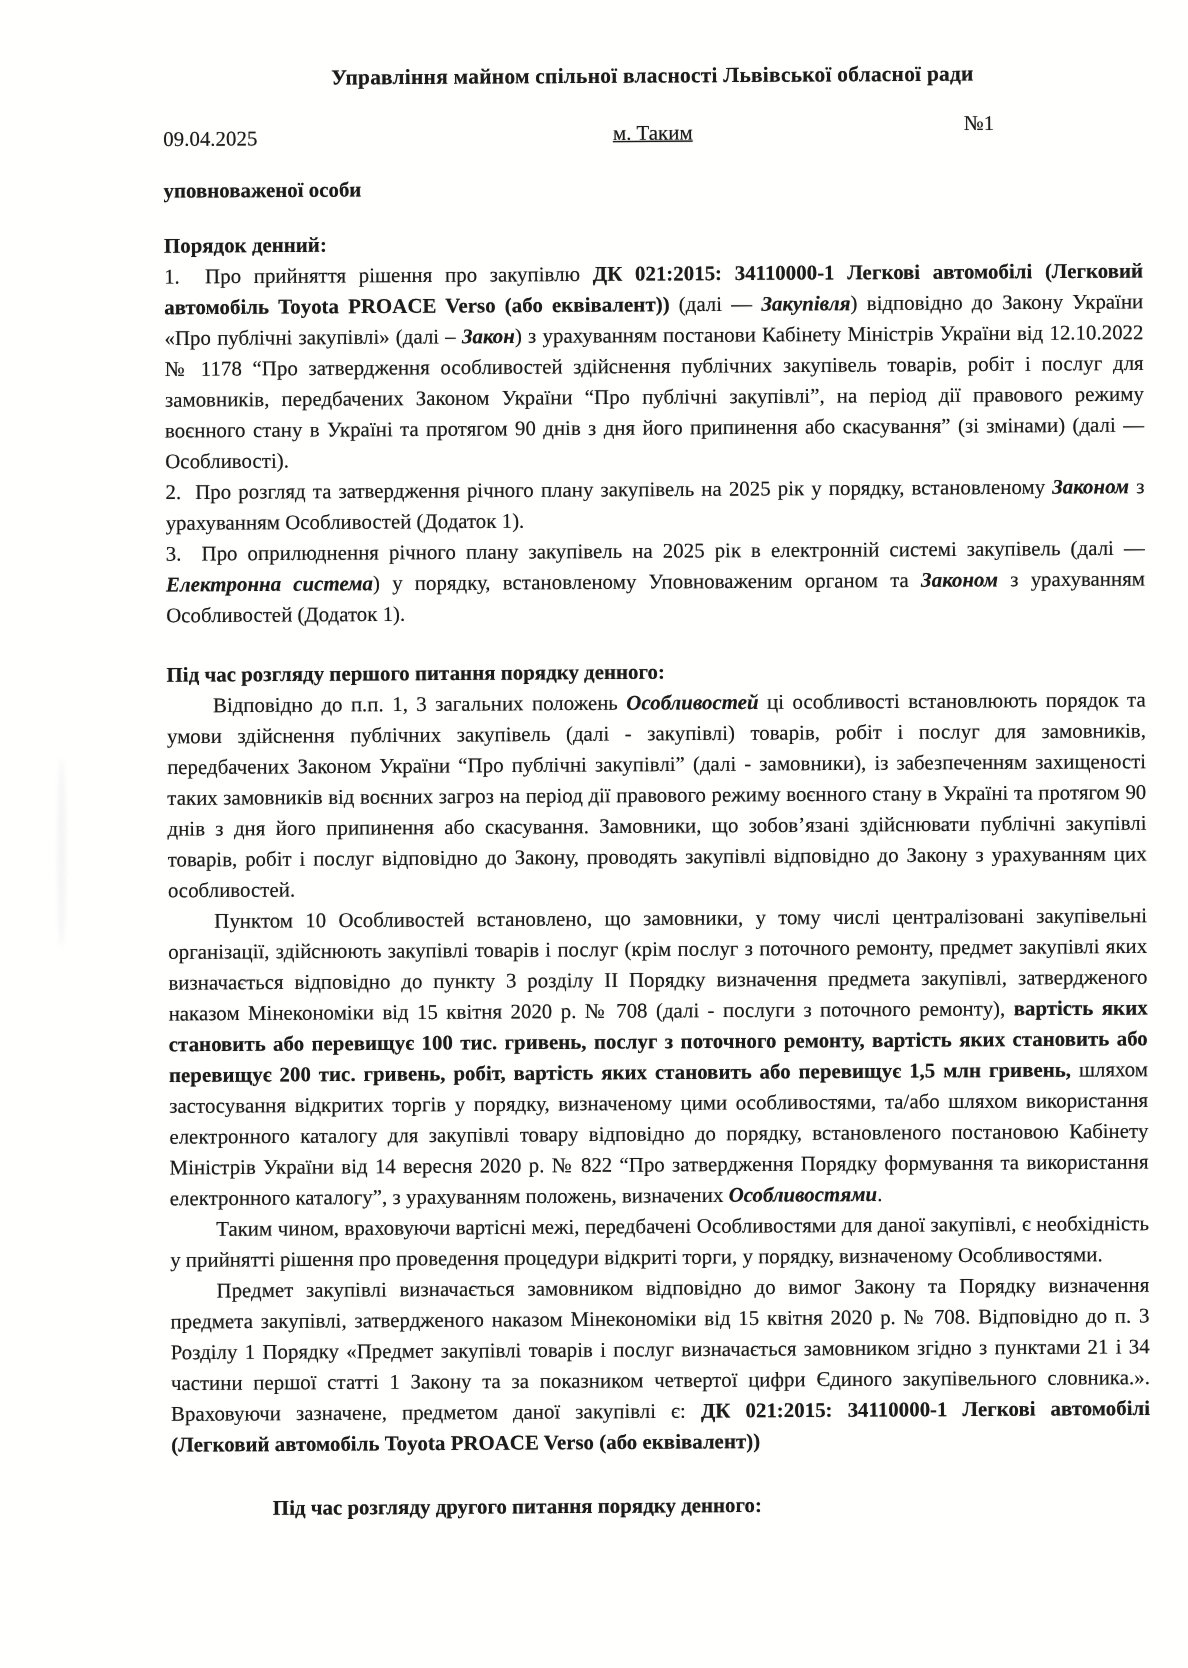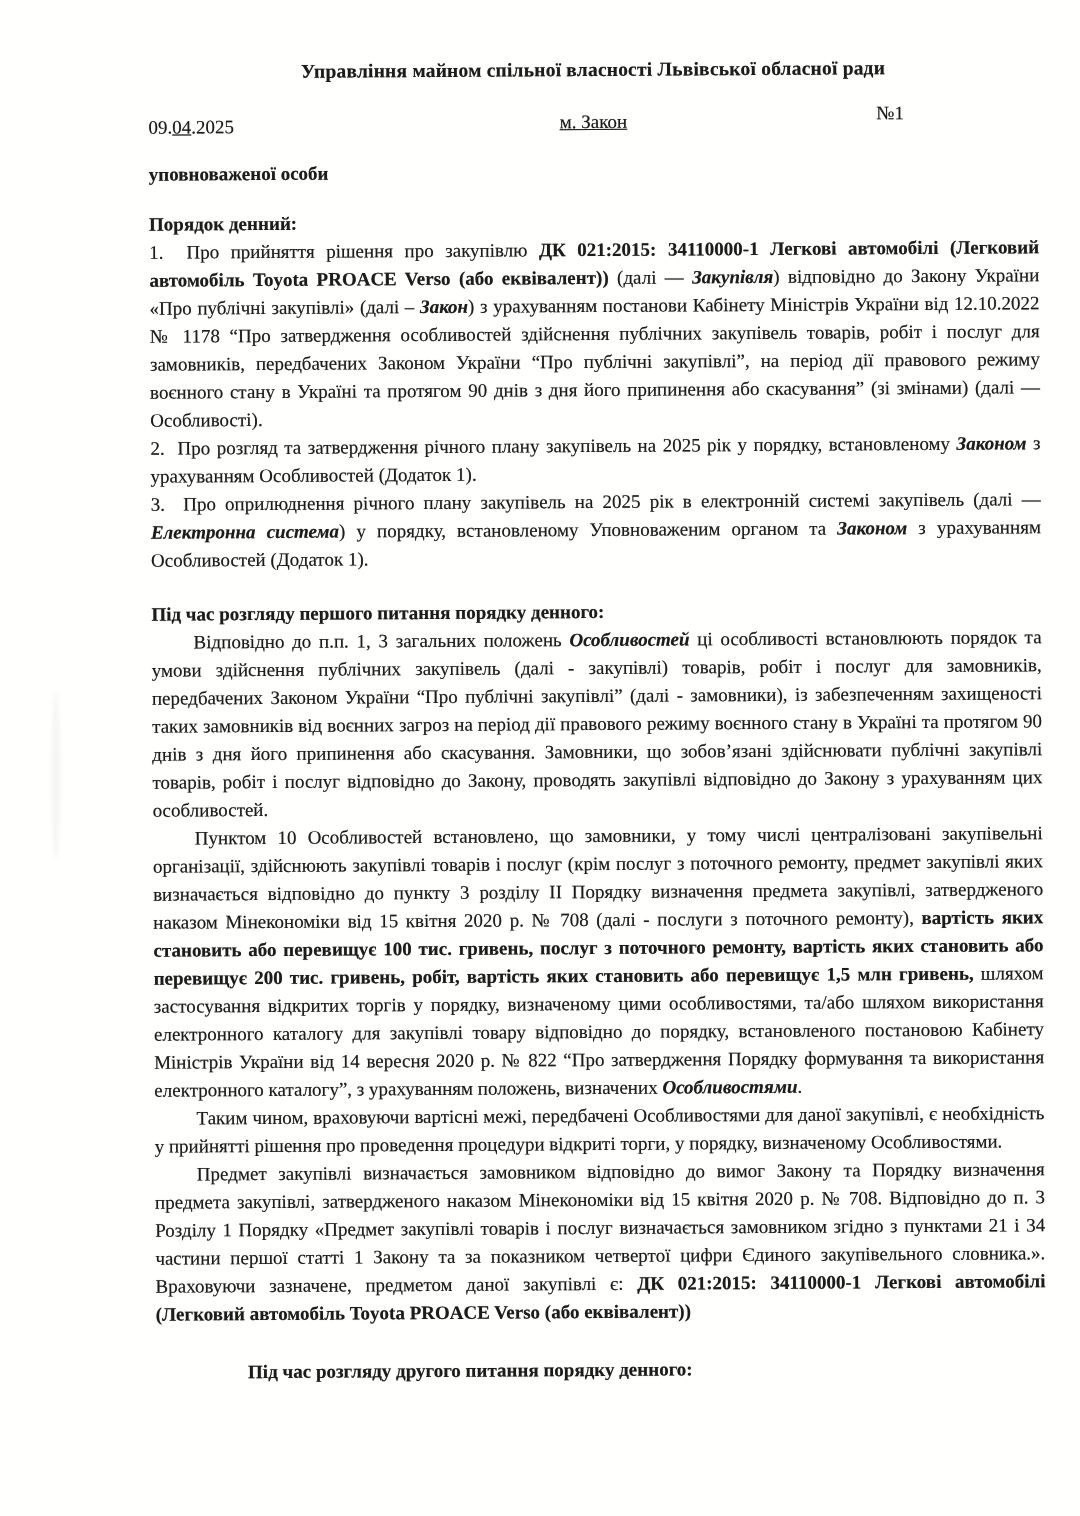--- a/index.html
+++ b/index.html
@@ -75,22 +75,22 @@
 <body>
 
 <div class="sheet">
   <div class="smudge" style="left:52px; top:690px; width:8px; height:170px;"></div>
 
   <div class="doc">
 
     <h1 class="title">Управління майном спільної власності Львівської обласної ради</h1>
 
     <div class="meta">
-      <span class="m-date"><span>09.</span><span style="text-decoration: underline;">04</span><span>.2025</span></span>
-      <span class="m-place"><span style="text-decoration: underline;">м. Закон</span></span>
+      <span class="m-date"><span>09.</span><span style="">04</span><span>.2025</span></span>
+      <span class="m-place"><span style="text-decoration: underline;">м. Таким</span></span>
       <span class="m-num">№1</span>
     </div>
 
     <div class="subtitle">уповноваженої особи</div>
 
     <div class="agenda-head">Порядок денний:</div>
 
     <p class="block"><span>1.&nbsp; Про прийняття рішення про закупівлю </span><span style="font-weight: bold;">ДК 021:2015: 34110000-1 Легкові автомобілі (Легковий автомобіль Toyota PROACE Verso (або еквівалент))</span><span> (далі — </span><span style="font-weight: bold; font-style: italic;">Закупівля</span><span>) відповідно до Закону України «Про публічні закупівлі» (далі – </span><span style="font-weight: bold; font-style: italic;">Закон</span><span>) з урахуванням постанови Кабінету Міністрів України від 12.10.2022 № 1178 “Про затвердження особливостей здійснення публічних закупівель товарів, робіт і послуг для замовників, передбачених Законом України “Про публічні закупівлі”, на період дії правового режиму воєнного стану в Україні та протягом 90 днів з дня його припинення або скасування” (зі змінами) (далі — Особливості).</span></p>
     <p class="block"><span>2.&nbsp; Про розгляд та затвердження річного плану закупівель на 2025 рік у порядку, встановленому </span><span style="font-weight: bold; font-style: italic;">Законом</span><span> з урахуванням Особливостей (Додаток 1).</span></p>
     <p class="block"><span>3.&nbsp; Про оприлюднення річного плану закупівель на 2025 рік в електронній системі закупівель (далі — </span><span style="font-weight: bold; font-style: italic;">Електронна система</span><span>) у порядку, встановленому Уповноваженим органом та </span><span style="font-weight: bold; font-style: italic;">Законом</span><span> з урахуванням Особливостей (Додаток 1).</span></p>

